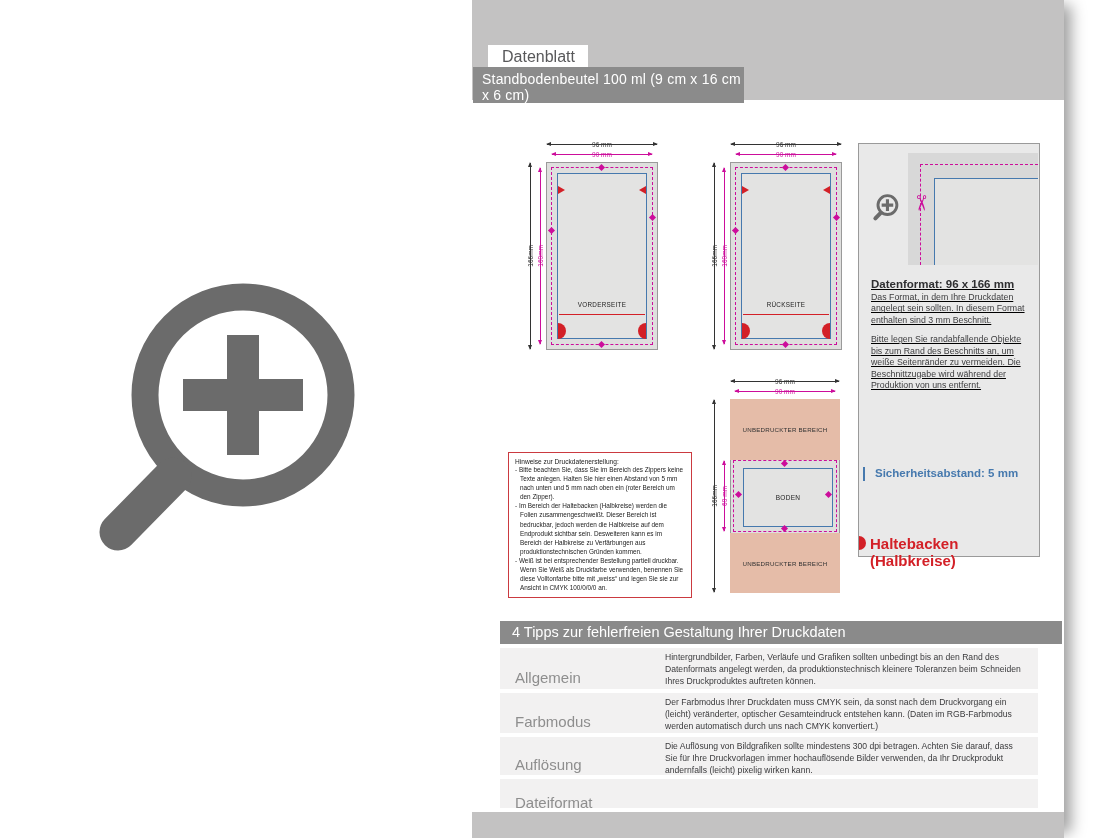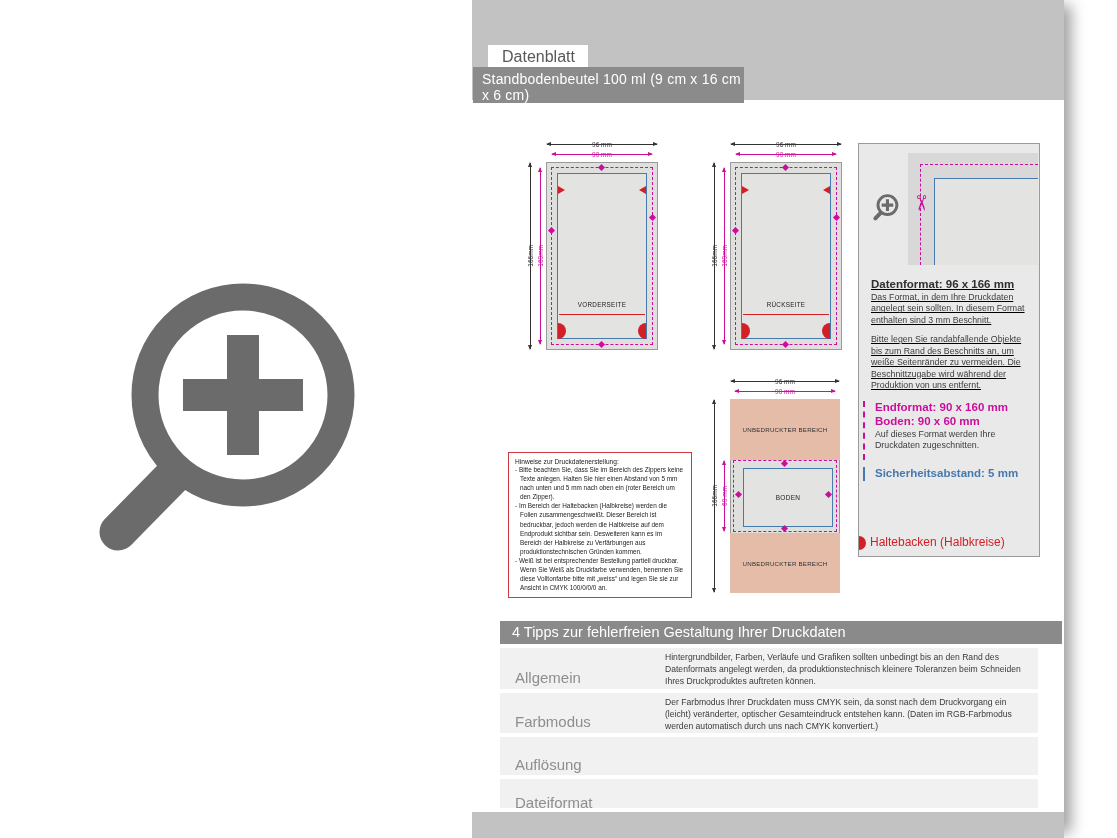--- a/index.html
+++ b/index.html
@@ -69,21 +69,21 @@
   .sec{position:absolute;left:12px;right:8px;}
   .sec h4{margin:0 0 2px;font-size:11.5px;color:#2f2f31;}
   .sec h4.m{color:#cc0d9b;} .sec h4.b{color:#4679ae;}
   .sec p{margin:0 0 8px;font-size:8.8px;line-height:1.3;color:#3c3c3e;}
   .sec.rule{left:4px;padding-left:10px;}
   .sec.rule.mag{border-left:2px dashed #cc0d9b;}
   .sec.rule.blue{border-left:2px solid #4679ae;}
   .sec4{top:391px;left:0;height:16px;}
   .sec4 .hb{position:absolute;left:0;top:1px;width:7px;height:14px;background:#d32027;
             border-radius:0 7px 7px 0;}
-  .sec4 span{position:absolute;left:11px;top:0;font-size:12px;font-weight:normal;color:#d32027;}
+  .sec4 span{position:absolute;left:11px;top:0;font-size:15px;font-weight:bold;color:#d32027;}
 
   
   .hints{left:36px;top:452px;width:184px;height:146px;border:1.5px solid #cb3a40;background:#fff;
          box-sizing:border-box;padding:5px 6px 4px 6px;}
   .hints .ht{margin:0;font-size:6.6px;color:#222;}
   .hints ul{margin:0;padding:0;list-style:none;}
   .hints li{font-size:6.4px;line-height:1.42;color:#222;padding-left:5px;text-indent:-5px;}
   .hints li::before{content:"- ";}
 
   
@@ -221,25 +221,20 @@
         <path d="M139 55 h32 v44 h44 v32 h-44 v44 h-32 v-44 h-44 v-32 h44 z" fill="#6b6b6b"></path>
       </svg>
     </div>
 
     <div class="sec" style="top:134px;text-decoration:underline;">
       <h4>Datenformat: 96 x 166 mm</h4>
       <p>Das Format, in dem Ihre Druckdaten angelegt sein sollten. In diesem Format enthalten sind 3 mm Beschnitt.</p>
       <p>Bitte legen Sie randabfallende Objekte bis zum Rand des Beschnitts an, um weiße Seitenränder zu vermeiden. Die Beschnittzugabe wird während der Produktion von uns entfernt.</p>
     </div>
 
-    <div class="sec rule mag" style="top:257px;">
-      <h4 class="m">Endformat: 90 x 160 mm</h4>
-      <h4 class="m">Boden: 90 x 60 mm</h4>
-      <p>Auf dieses Format werden Ihre Druckdaten zugeschnitten.</p>
-    </div>
 
     <div class="sec rule blue" style="top:323px;">
       <h4 class="b">Sicherheitsabstand: 5 mm</h4>
     </div>
 
     <div class="sec4 abs" style="width:100%;">
       <i class="hb"></i>
       <span>Haltebacken (Halbkreise)</span>
     </div>
   </div>
@@ -300,17 +295,18 @@
   <div class="abs tip-row" style="top:648px;height:41px;">
     <span class="tip-label">Allgemein</span>
     <span class="tip-text">Hintergrundbilder, Farben, Verläufe und Grafiken sollten unbedingt bis an den Rand des Datenformats angelegt werden, da produktionstechnisch kleinere Toleranzen beim Schneiden Ihres Druckproduktes auftreten können.</span>
   </div>
   <div class="abs tip-row" style="top:693px;height:40px;">
     <span class="tip-label">Farbmodus</span>
     <span class="tip-text">Der Farbmodus Ihrer Druckdaten muss CMYK sein, da sonst nach dem Druckvorgang ein (leicht) veränderter, optischer Gesamteindruck entstehen kann. (Daten im RGB-Farbmodus werden automatisch durch uns nach CMYK konvertiert.)</span>
   </div>
   <div class="abs tip-row" style="top:737px;height:38px;">
     <span class="tip-label">Auflösung</span>
+    <span class="tip-text">Die Auflösung von Bildgrafiken sollte mindestens 300 dpi betragen. Achten Sie darauf, dass Sie für Ihre Druckvorlagen immer hochauflösende Bilder verwenden, da Ihr Druckprodukt andernfalls (leicht) pixelig wirken kann.</span>
   </div>
   <div class="abs tip-row" style="top:779px;height:29px;">
     <span class="tip-label">Dateiformat</span>
   </div>
 </div>
 
 </body></html>

